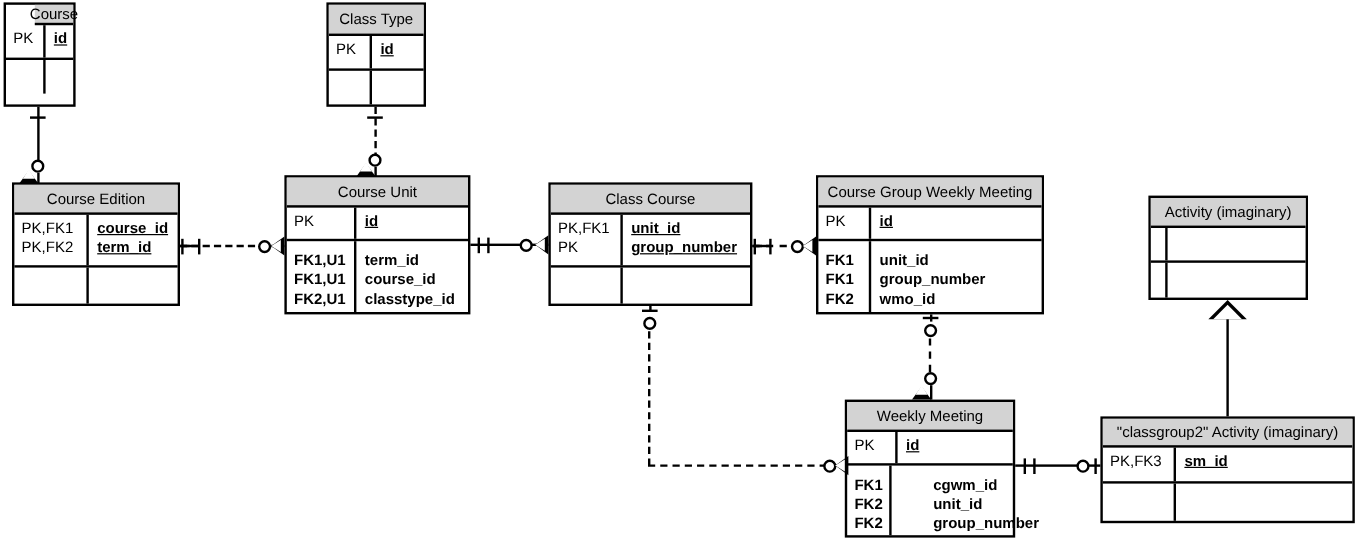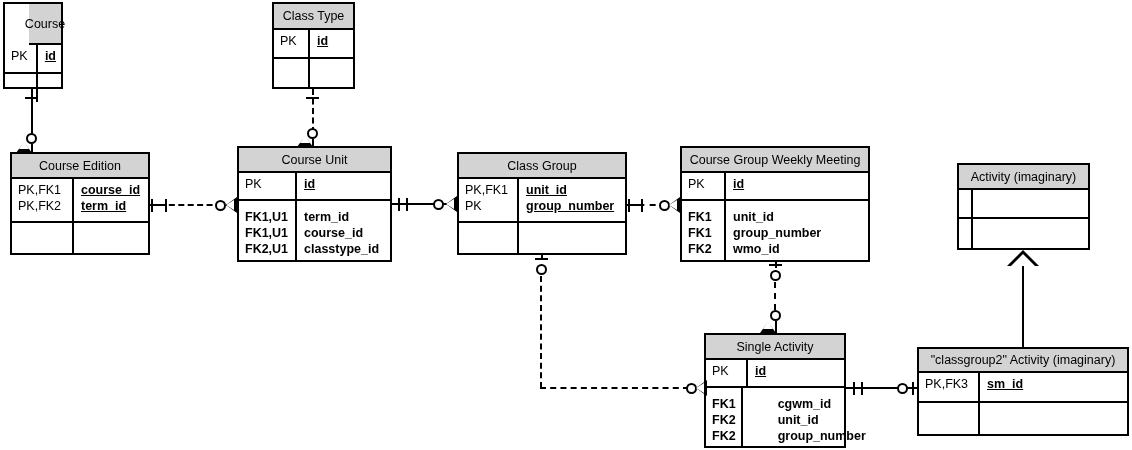--- a/index.html
+++ b/index.html
@@ -54,21 +54,21 @@
   .tri-in{position:absolute;width:0;height:0;
        border-left:12px solid transparent;border-right:12px solid transparent;
        border-bottom:12px solid #fff;}
 </style>
 </head>
 <body>
 
 <div id="canvas">
 
   <div class="ent" style="left:3px;top:2px;width:60px;height:87px;">
-    <div class="hdr" style="height:41px;margin-left:24px;">Course</div>
+    <div class="hdr" style="height:17px;margin-left:24px;">Course</div>
     <div class="sec pk" style="height:29px;">
       <div class="keycol" style="width:33px;">
           <span class="row">PK</span>
         </div>
       <div class="attrcol">
           <span class="row">id</span>
         </div>
     </div>
     <div class="sec nk" style="height:28px;">
       <div class="keycol" style="width:33px;"></div>
@@ -128,21 +128,21 @@
       </div>
       <div class="attrcol" style="padding-top:8px;">
         <span class="row">term_id</span>
         <span class="row">course_id</span>
         <span class="row">classtype_id</span>
       </div>
     </div>
   </div>
 
   <div class="ent" style="left:457px;top:152px;width:170px;height:103px;">
-    <div class="hdr" style="height:25px;">Class Group</div>
+    <div class="hdr" style="height:25px;">Class Course</div>
     <div class="sec pk" style="height:44px;">
       <div class="keycol" style="width:60px;">
         <span class="row">PK,FK1</span>
         <span class="row">PK</span>
       </div>
       <div class="attrcol">
         <span class="row">unit_id</span>
         <span class="row">group_number</span>
       </div>
     </div>
@@ -182,21 +182,21 @@
       <div class="keycol" style="width:14px;"></div>
       <div class="attrcol"></div>
     </div>
     <div class="sec nk" style="height:29px;">
       <div class="keycol" style="width:14px;"></div>
       <div class="attrcol"></div>
     </div>
   </div>
 
   <div class="ent" style="left:704px;top:333px;width:142px;height:115px;">
-    <div class="hdr" style="height:25px;">Single Activity</div>
+    <div class="hdr" style="height:25px;">Weekly Meeting</div>
     <div class="sec pk" style="height:28px;">
       <div class="keycol" style="width:42px;">
           <span class="row">PK</span>
         </div>
       <div class="attrcol">
           <span class="row">id</span>
         </div>
     </div>
     <div class="sec nk" style="height:58px;">
       <div class="keycol" style="width:42px;padding-top:8px;">

